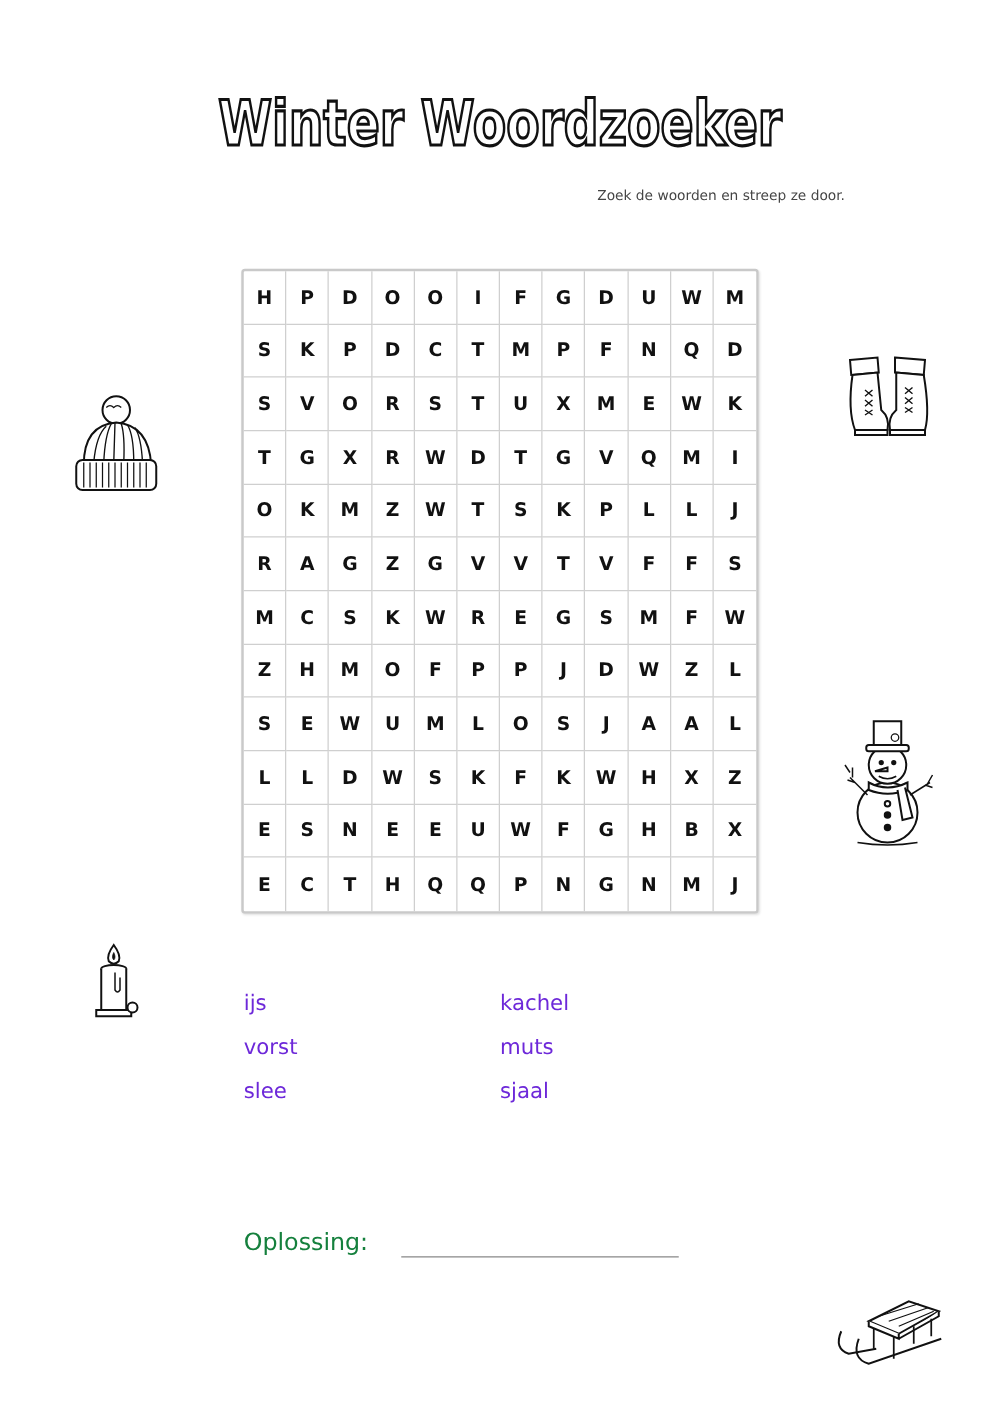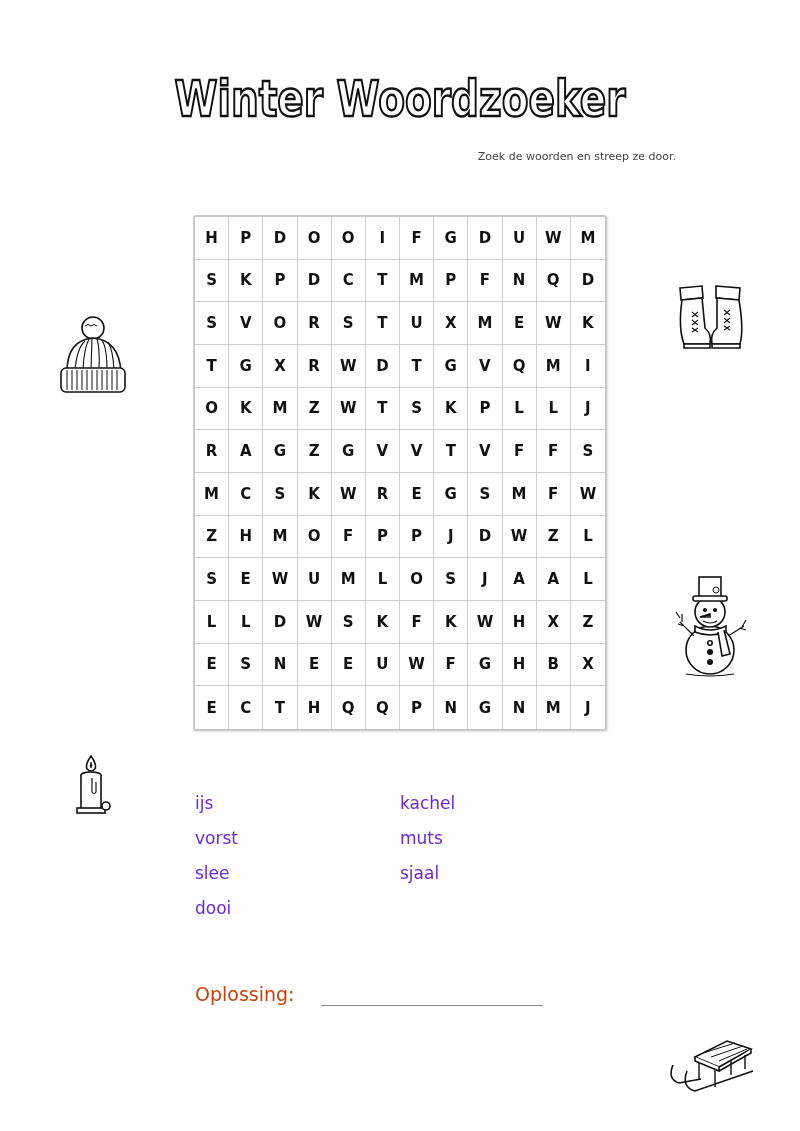--- a/index.html
+++ b/index.html
@@ -34,21 +34,21 @@
 
   .words {
     position: absolute; left: 195px; top: 772px; width: 400px;
     display: grid; grid-template-columns: 205px 200px; grid-auto-rows: 35px;
     font-family: "DejaVu Sans", sans-serif; font-size: 17px; color: #6d28d9; margin-top: 16px;
   }
   .word { line-height: 30px; }
 
   .solution {
     position: absolute; left: 195px; top: 983px; width: 360px; height: 30px;
-    font-family: "DejaVu Sans", sans-serif; font-size: 19px; color: #c2410c;
+    font-family: "DejaVu Sans", sans-serif; font-size: 19px; color: #15803d;
   }
   .solution-label { position: absolute; left: 0; top: 0; }
   .solution-line {
     position: absolute; left: 126px; top: 22px; width: 222px; height: 0;
     border-bottom: 1.5px solid #888;
   }
 
   .illus { position: absolute; }
   .illus svg { width: 100%; height: 100%; display: block; }
 </style>
@@ -205,21 +205,20 @@
     <div class="cell last-col last-row">J</div>
   </div>
 
 <div class="words">
   <div class="word">ijs</div>
   <div class="word">kachel</div>
   <div class="word">vorst</div>
   <div class="word">muts</div>
   <div class="word">slee</div>
   <div class="word">sjaal</div>
-  <div class="word">dooi</div>
 </div>
 
 <div class="solution">
   <span class="solution-label">Oplossing:</span>
   <span class="solution-line"></span>
 </div>
 
 <div class="illus" style="left:55px; top:310px; width:75px; height:90px;">
   <svg viewBox="0 0 75 90" fill="none" stroke="#111" stroke-width="1.6">
     <circle cx="38" cy="18" r="11" fill="#fff"></circle>

